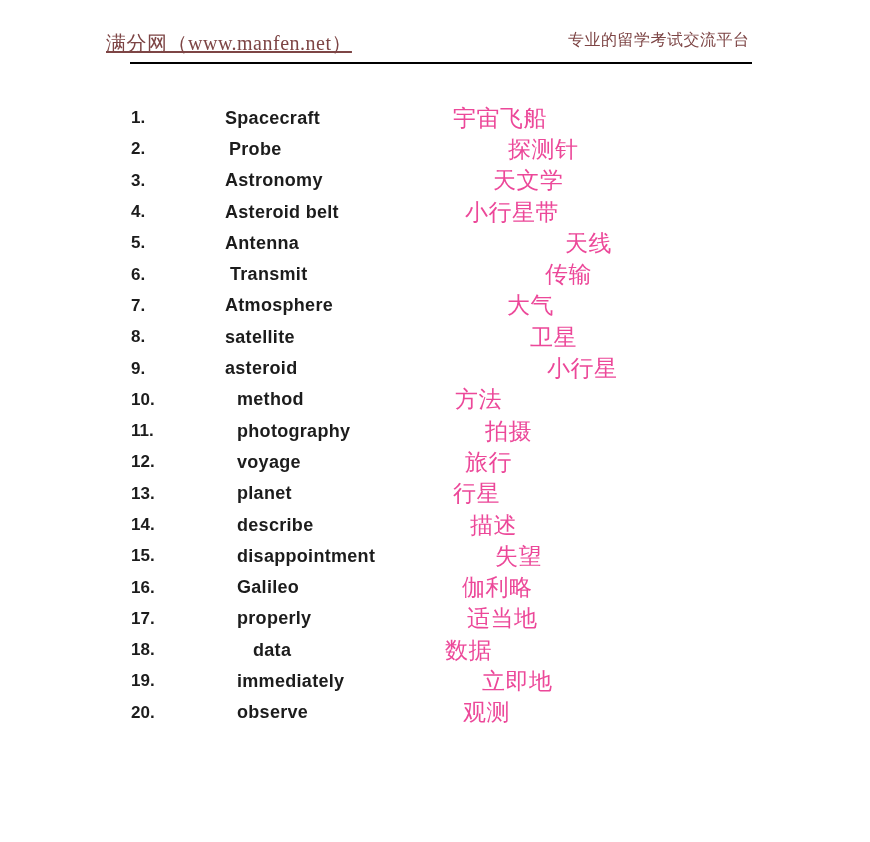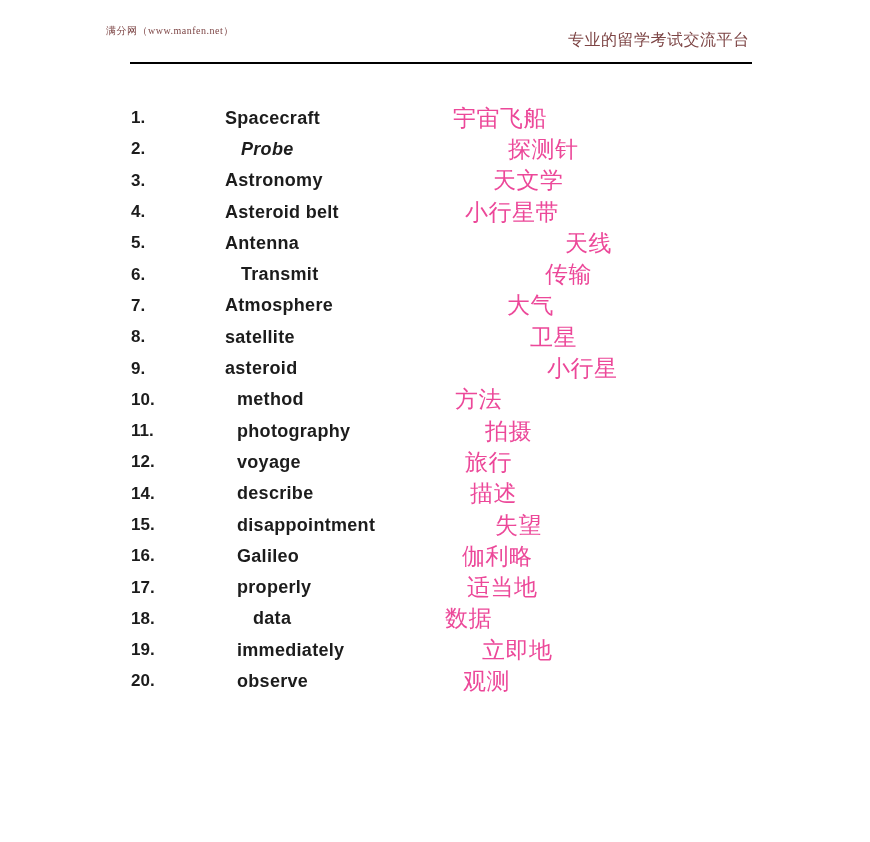--- a/index.html
+++ b/index.html
@@ -16,26 +16,27 @@
   }
   .page {
     position: absolute;
     inset: 0;
     background: #ffffff;
   }
   
   .header-site {
     position: absolute;
     left: 106px;
-    top: 24px;
+    top: 30px;
     font-family: "Liberation Serif", serif;
-    font-size: 10px;
+    font-size: 20px;
     letter-spacing: 0.5px;
     color: var(--header-color, #7d4545);
     white-space: nowrap;
+    text-decoration: underline;
   }
   .header-tagline {
     position: absolute;
     left: 568px;
     top: 30px;
     font-family: Liberation Mono, monospace;
     font-size: 16px;
     letter-spacing: 0.5px;
     color: var(--header-color, #7d4545);
     white-space: nowrap;
@@ -104,21 +105,21 @@
 
   <div class="vocab-list">
     <div class="vocab-row">
       <span class="row-num">1.</span>
       <span class="row-en" style="margin-left: 0px;">Spacecraft</span>
       <span class="row-cn" style="left: 322px;">宇宙飞船</span>
     </div>
 
     <div class="vocab-row">
       <span class="row-num">2.</span>
-      <span class="row-en" style="margin-left: 16px; font-style: italic;">Probe</span>
+      <span class="row-en" style="margin-left: 4px;">Probe</span>
       <span class="row-cn" style="left: 377px;">探测针</span>
     </div>
 
     <div class="vocab-row">
       <span class="row-num">3.</span>
       <span class="row-en" style="margin-left: 0px;">Astronomy</span>
       <span class="row-cn" style="left: 362px;">天文学</span>
     </div>
 
     <div class="vocab-row">
@@ -128,21 +129,21 @@
     </div>
 
     <div class="vocab-row">
       <span class="row-num">5.</span>
       <span class="row-en" style="margin-left: 0px;">Antenna</span>
       <span class="row-cn" style="left: 404px; margin-left: 30px;">天线</span>
     </div>
 
     <div class="vocab-row">
       <span class="row-num">6.</span>
-      <span class="row-en" style="margin-left: 16px;">Transmit</span>
+      <span class="row-en" style="margin-left: 5px;">Transmit</span>
       <span class="row-cn" style="left: 414px;">传输</span>
     </div>
 
     <div class="vocab-row">
       <span class="row-num">7.</span>
       <span class="row-en" style="margin-left: 0px;">Atmosphere</span>
       <span class="row-cn" style="left: 376px;">大气</span>
     </div>
 
     <div class="vocab-row">
@@ -168,20 +169,25 @@
       <span class="row-en" style="margin-left: 12px;">photography</span>
       <span class="row-cn" style="left: 354px;">拍摄</span>
     </div>
 
     <div class="vocab-row">
       <span class="row-num">12.</span>
       <span class="row-en" style="margin-left: 12px;">voyage</span>
       <span class="row-cn" style="left: 334px;">旅行</span>
     </div>
 
+    <div class="vocab-row">
+      <span class="row-num">13.</span>
+      <span class="row-en" style="margin-left: 12px;">planet</span>
+      <span class="row-cn" style="left: 322px;">行星</span>
+    </div>
 
     <div class="vocab-row">
       <span class="row-num">14.</span>
       <span class="row-en" style="margin-left: 12px;">describe</span>
       <span class="row-cn" style="left: 339px;">描述</span>
     </div>
 
     <div class="vocab-row">
       <span class="row-num">15.</span>
       <span class="row-en" style="margin-left: 12px;">disappointment</span>

